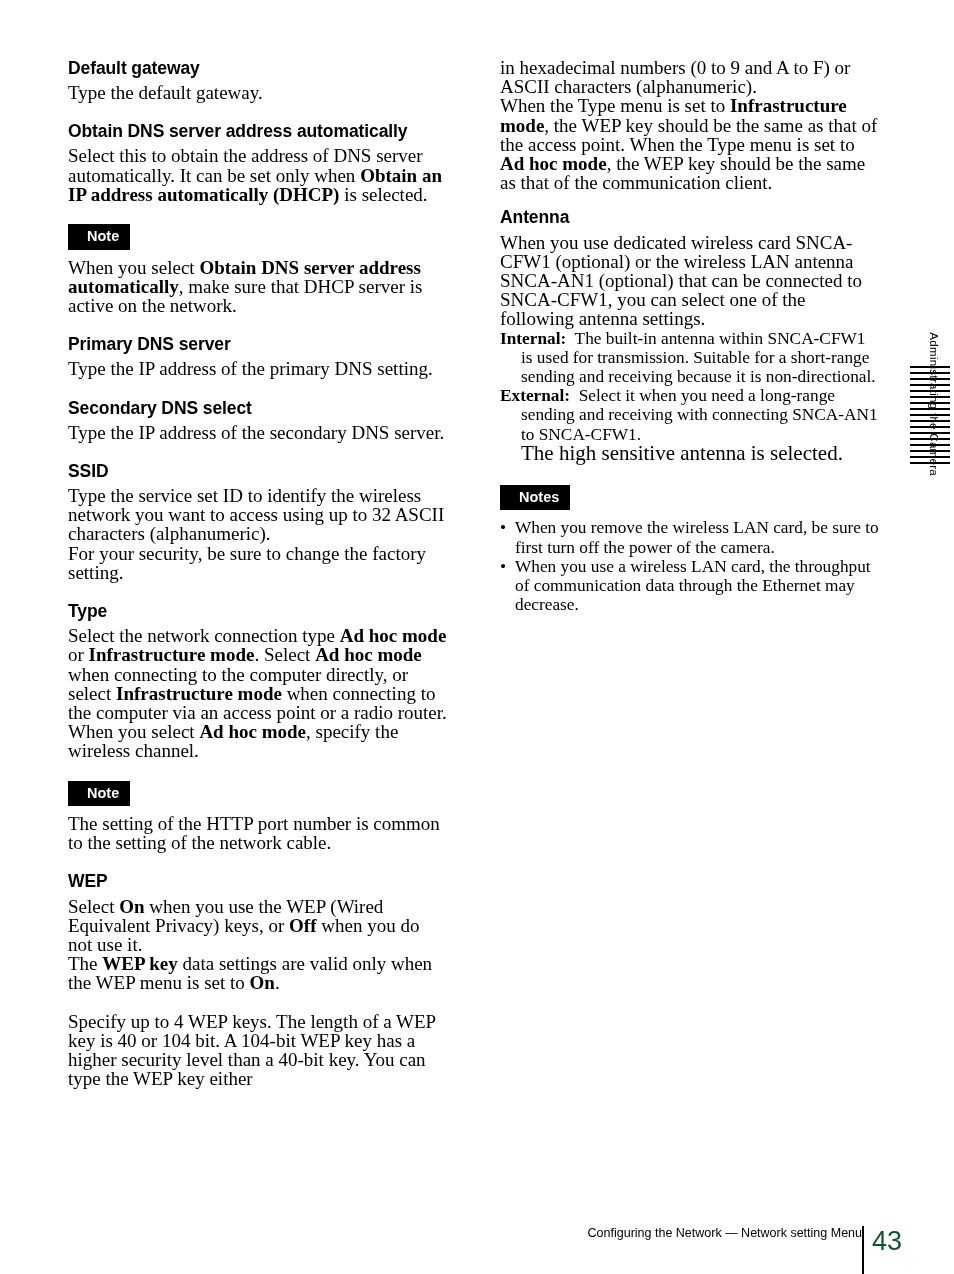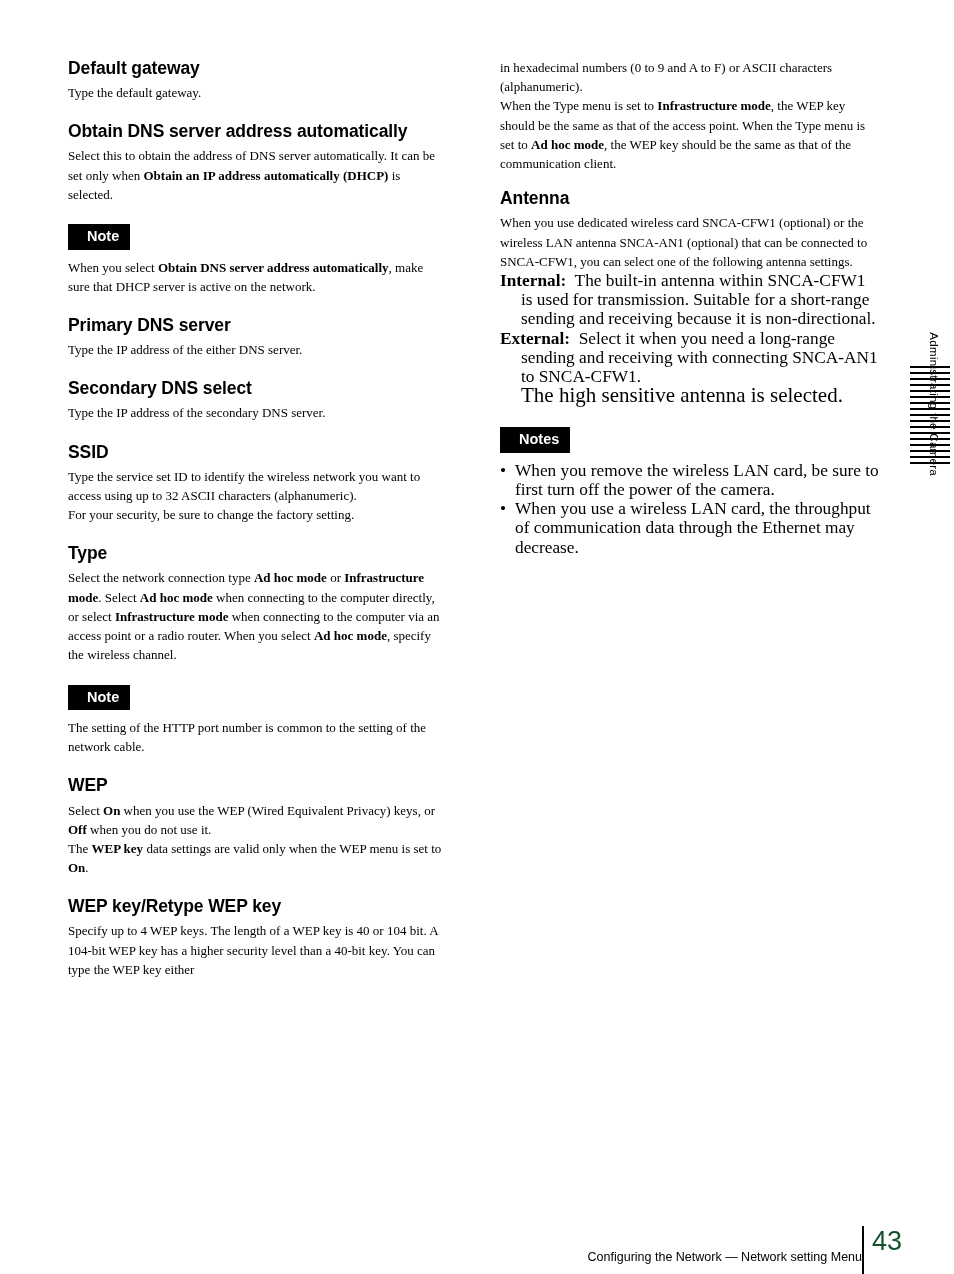--- a/index.html
+++ b/index.html
@@ -49,21 +49,21 @@
     margin: 0 0 5px 0;
     letter-spacing: -0.1px;
     color: #000;
   }
   .block + .block { margin-top: 19px; }
   .block.tight + .block { margin-top: 15px; }
 
   
   p.body {
     font-family: "Liberation Serif", serif;
-    font-size: 13px;
+    font-size: 19px;
     line-height: 19.2px;
     margin: 0;
     text-align: left;
   }
   p.body + p.body { margin-top: 0px; }
   b { font-weight: bold; }
 
   
   .note-badge {
     display: inline-block;
@@ -160,21 +160,21 @@
   .footer {
     position: absolute;
     left: 0;
     top: 1226px;
     width: 954px;
     height: 48px;
   }
   .footer-running {
     position: absolute;
     right: 92px;
-    top: 24px;
+    top: 0;
     font-family: "Liberation Sans", sans-serif;
     font-size: 12.5px;
     color: #000;
     white-space: nowrap;
   }
   .footer-rule {
     position: absolute;
     left: 862px;
     top: 0px;
     width: 1.6px;
@@ -210,21 +210,21 @@
         <p class="body">Select this to obtain the address of DNS server automatically. It can be set only when <b>Obtain an IP address automatically (DHCP)</b> is selected.</p>
         <div class="note-box">
           <span class="note-badge">Note</span>
           <p class="body note-body">When you select <b>Obtain DNS server address automatically</b>, make sure that DHCP server is active on the network.</p>
         </div>
       </div>
 
 
       <div class="block">
         <h2 class="section-head">Primary DNS server</h2>
-        <p class="body">Type the IP address of the either DNS server.</p>
+        <p class="body">Type the IP address of the primary DNS setting.</p>
       </div>
 
       <div class="block">
         <h2 class="section-head">Secondary DNS select</h2>
         <p class="body">Type the IP address of the secondary DNS server.</p>
       </div>
 
       <div class="block">
         <h2 class="section-head">SSID</h2>
         <p class="body">Type the service set ID to identify the wireless network you want to access using up to 32 ASCII characters (alphanumeric).</p>
@@ -240,21 +240,20 @@
         </div>
       </div>
 
       <div class="block">
         <h2 class="section-head">WEP</h2>
         <p class="body">Select <b>On</b> when you use the WEP (Wired Equivalent Privacy) keys, or <b>Off</b> when you do not use it.</p>
         <p class="body">The <b>WEP key</b> data settings are valid only when the WEP menu is set to <b>On</b>.</p>
       </div>
 
       <div class="block">
-        <h2 class="section-head">WEP key/Retype WEP key</h2>
         <p class="body">Specify up to 4 WEP keys.  The length of a WEP key is 40 or 104 bit.  A 104-bit WEP key has a higher security level than a 40-bit key.  You can type the WEP key either</p>
       </div>
 
     </div>
 
     <div class="col-right">
 
       <div class="block tight">
         <p class="body">in hexadecimal numbers (0 to 9 and A to F) or ASCII characters (alphanumeric).</p>
         <p class="body">When the Type menu is set to <b>Infrastructure mode</b>, the WEP key should be the same as that of the access point. When the Type menu is set to <b>Ad hoc mode</b>, the WEP key should be the same as that of the communication client.</p>

